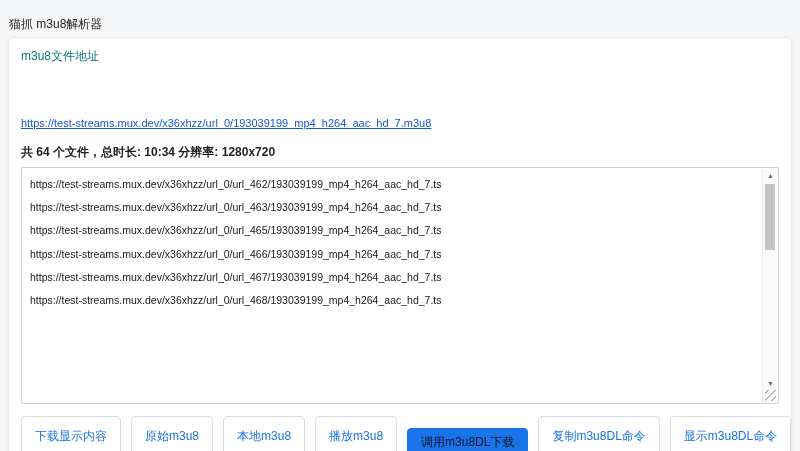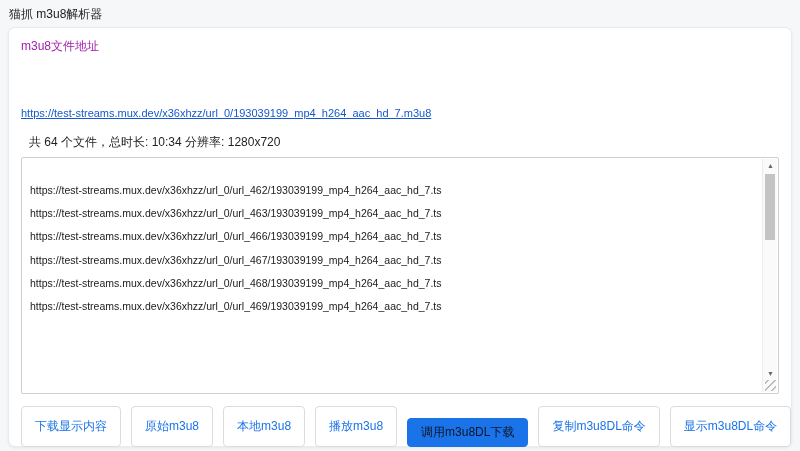--- a/index.html
+++ b/index.html
@@ -3,36 +3,36 @@
 <meta charset="utf-8">
 <style>
   * { box-sizing: border-box; }
   html,body { margin:0; padding:0; }
   body {
     width:800px; height:451px; overflow:hidden;
     background:#f6f7f8;
     font-family:"Liberation Sans", sans-serif;
     color:#1f1f1f;
   }
-  .page-title { font-size:12px; color:#1c1c1c; padding:6px 9px 4px; }
+  .page-title { font-size:12px; color:#1c1c1c; padding:16px 9px 4px; }
   .panel {
     margin:0 8px; background:#fff;
     border:1px solid #e9ebee; border-radius:7px;
     box-shadow:0 1px 3px rgba(0,0,0,.07);
     padding:10px 12px 14px; height:420px;
   }
-  .url-label { font-size:12px; color:#a21caf; margin:0 0 4px; }
+  .url-label { font-size:12px; color:#0f766e; margin:0 0 4px; }
   .url-link { font-size:11px; color:#1558d0; text-decoration:underline; display:inline-block;margin-top:48px; }
-  .info-line { font-size:12px; color:#1f1f1f; margin:13px 8px 6px; }
+  .info-line { font-size:12px; color:#1f1f1f; margin:13px 0 6px;font-weight:bold; }
 
   
   .ts-box {
     position:relative; height:237px;
     border:1px solid #cfcfcf; border-radius:2px; background:#fff;
-    padding:21px 22px 2px 8px; overflow:hidden;
+    padding:5px 22px 2px 8px; overflow:hidden;
   }
   .ts-line { font-size:10.5px; color:#202020; line-height:23.2px; white-space:nowrap; }
   .fake-scrollbar {
     position:absolute; top:1px; right:1px; bottom:1px; width:15px;
     background:#fafafa; border-left:1px solid #ececec;
   }
   .sb-arrow { position:absolute; left:0; width:15px; height:13px; color:#6b6b6b;
     font-size:7px; line-height:13px; text-align:center; }
   .sb-up { top:0; }
   .sb-down { bottom:12px; }
@@ -73,24 +73,24 @@
 <div class="panel">
 
   <div class="url-label">m3u8文件地址</div>
   <a class="url-link" href="#">https://test-streams.mux.dev/x36xhzz/url_0/193039199_mp4_h264_aac_hd_7.m3u8</a>
 
   <div class="info-line">共 64 个文件，总时长: 10:34 分辨率: 1280x720</div>
 
   <div class="ts-box">
     <div class="ts-line">https://test-streams.mux.dev/x36xhzz/url_0/url_462/193039199_mp4_h264_aac_hd_7.ts</div>
     <div class="ts-line">https://test-streams.mux.dev/x36xhzz/url_0/url_463/193039199_mp4_h264_aac_hd_7.ts</div>
+    <div class="ts-line">https://test-streams.mux.dev/x36xhzz/url_0/url_465/193039199_mp4_h264_aac_hd_7.ts</div>
     <div class="ts-line">https://test-streams.mux.dev/x36xhzz/url_0/url_466/193039199_mp4_h264_aac_hd_7.ts</div>
     <div class="ts-line">https://test-streams.mux.dev/x36xhzz/url_0/url_467/193039199_mp4_h264_aac_hd_7.ts</div>
     <div class="ts-line">https://test-streams.mux.dev/x36xhzz/url_0/url_468/193039199_mp4_h264_aac_hd_7.ts</div>
-    <div class="ts-line">https://test-streams.mux.dev/x36xhzz/url_0/url_469/193039199_mp4_h264_aac_hd_7.ts</div>
     <div class="fake-scrollbar">
       <div class="sb-arrow sb-up">▲</div>
       <div class="sb-thumb"></div>
       <div class="sb-arrow sb-down">▼</div>
       <div class="resize-grip"></div>
     </div>
   </div>
 
   <div class="toolbar">
     <button class="btn">下载显示内容</button>

